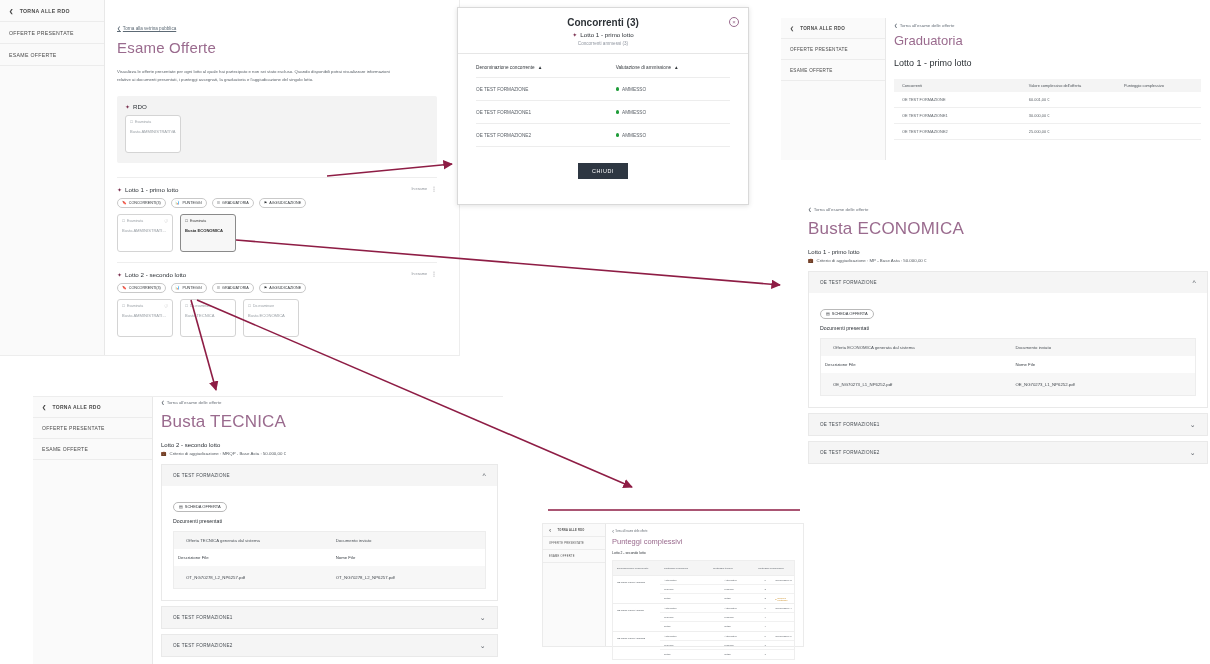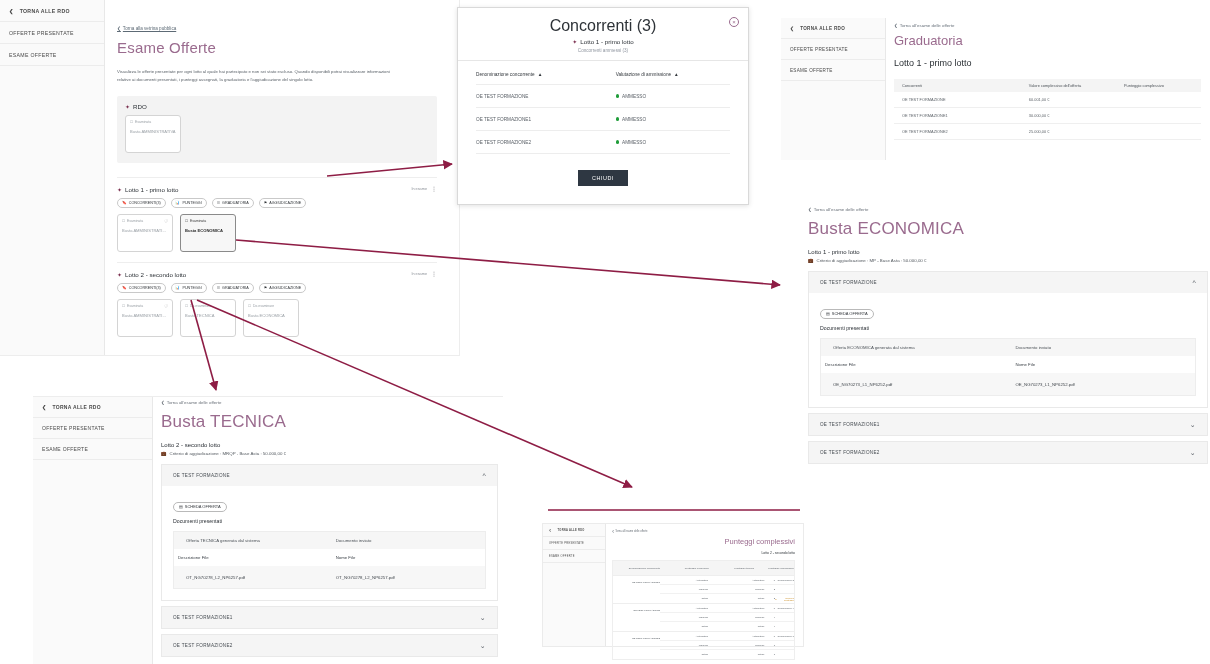--- a/index.html
+++ b/index.html
@@ -53,21 +53,21 @@
     background:#fff; white-space:nowrap;
   }
   .chip .g { font-size:3.8px; }
 
   
   #modal {
     left:457px; top:7px; width:292px; height:198px;
     border:1px solid #d9d9d9; box-shadow:0 1px 5px rgba(0,0,0,.12); background:#fff;
   }
   .m-head { padding:9px 0 7px; text-align:center; border-bottom:1px solid #e6e6e6; position:relative;}
-  .m-title { font-size:16px; color:#2d3237; font-weight:400;}
+  .m-title { font-size:10px; color:#2d3237; font-weight:700;}
   .m-sub { font-size:6.2px; margin-top:3px; display:flex; justify-content:center; align-items:center; gap:3px; color:#2d3237;}
   .m-sub2 { font-size:4.6px; color:#9096a0; margin-top:3px;}
   .m-close {
     position:absolute; right:9px; top:9px; width:10px; height:10px; border-radius:50%;
     border:1px solid #9a6b8e; color:#9a6b8e; font-size:6px; line-height:8px; text-align:center;
   }
   .m-body { padding:4px 18px 0;}
   .m-row { display:flex; border-bottom:1px solid #ededed; height:23px; align-items:center; font-size:4.7px; color:#5a6067;}
   .m-row.hd { color:#32373c; font-weight:400; height:20px;}
   .m-c1 { width:55%; display:flex; align-items:center; gap:3px;}
@@ -109,21 +109,21 @@
   #panel-econ { left:808px; top:207px; width:400px; height:278px;}
   #panel-tec  { left:33px; top:396px; width:470px; height:268px; border-top:1px solid #ededed;}
   #panel-tec .sidebar { position:absolute; left:0; top:0; width:120px;}
   #panel-tec .sb-item { height:21px; padding:0 9px; font-size:5px;}
   #panel-tec .content { position:absolute; left:128px; top:3px; right:5px;}
 
   
   #panel-thumb { left:542px; top:523px; width:262px; height:124px; border:1px solid #ebebeb;}
   #panel-thumb .sidebar { position:absolute; left:0; top:0; width:63px;}
   #panel-thumb .sb-item { height:13px; padding:0 6px; font-size:2.6px;}
-  #panel-thumb .content { position:absolute; left:63px; top:0; right:0; padding:6px 8px 0 6px;text-align:right;}
+  #panel-thumb .content { position:absolute; left:63px; top:0; right:0; padding:6px 8px 0 6px;}
   .th1 { font-size:7.5px; color:#9a6b8e; margin:4px 0 5px;}
   .thlot { font-size:3.4px; color:#2f3439; margin-bottom:5px;}
   .ptable { border:1px solid #eee; font-size:2.5px; color:#5b6167;}
   .pt-hd { display:flex; background:#f5f5f5; height:14px; align-items:center;}
   .pt-hd div { padding-left:4px; }
   .pg { display:flex; border-top:1px solid #eee;}
   .pg-name { width:26%; padding:5px 0 0 4px; font-size:2.4px; color:#5b6167;}
   .pg-cols { width:74%; }
   .pg-sub { display:flex; border-bottom:1px solid #f1f1f1; height:9px; align-items:center;}
   .pg-sub:last-child { border-bottom:none;}

